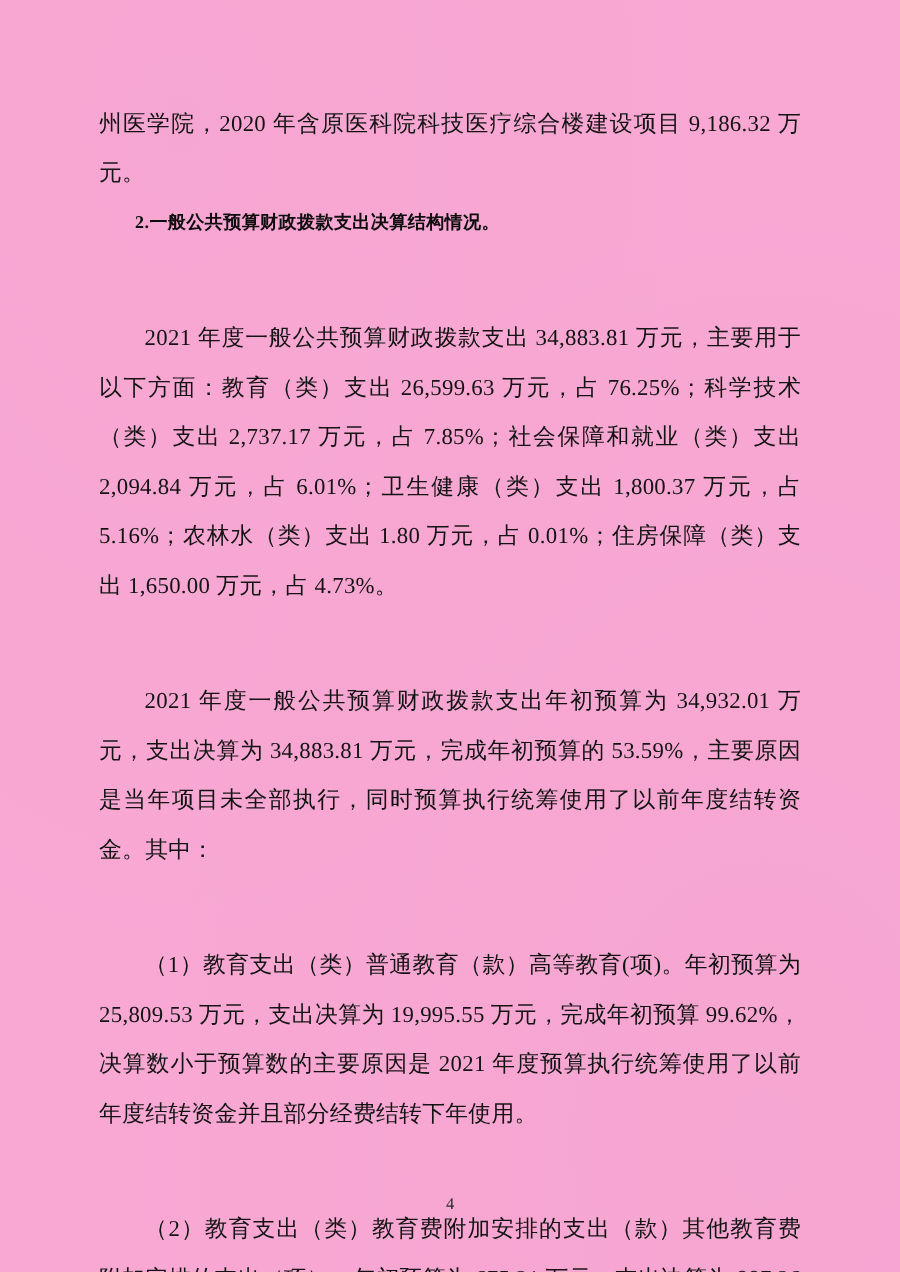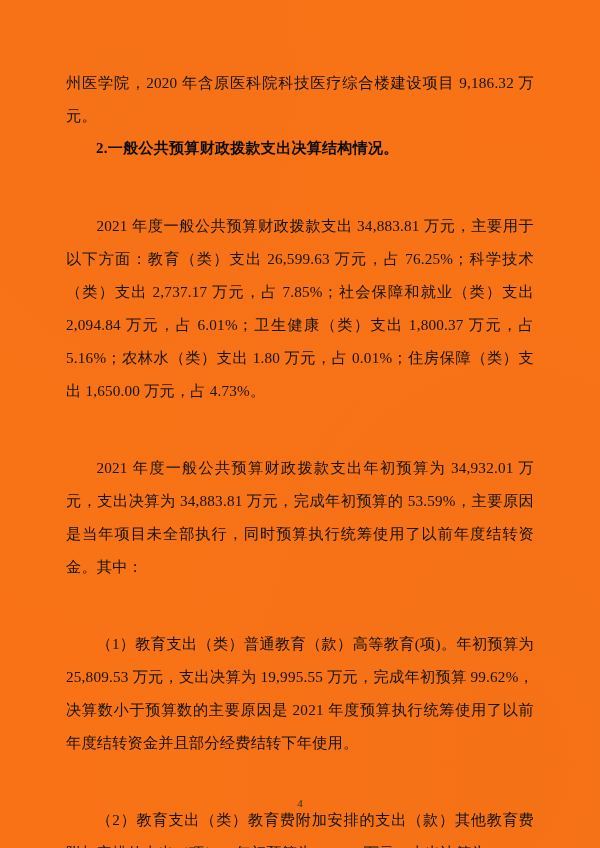--- a/index.html
+++ b/index.html
@@ -14,21 +14,21 @@
     color: #141414;
     position: relative;
     overflow: hidden;
   }
   #page {
     position: absolute;
     left: 0;
     top: 0;
     width: 600px;
     height: 848px;
-    background: #f97316;
+    background: #f9a8d4;
   }
   
   #page::before {
     content: "";
     position: absolute;
     inset: 0;
     background:
       radial-gradient(ellipse at 20% 10%, rgba(0,0,0,0.012), rgba(0,0,0,0) 60%),
       radial-gradient(ellipse at 85% 90%, rgba(0,0,0,0.015), rgba(0,0,0,0) 65%);
     pointer-events: none;
@@ -47,21 +47,21 @@
     text-justify: inter-ideograph;
     letter-spacing: 0.2px;
     color: #131313;
   }
   p.indent {
     text-indent: 2em;
     margin-top: 44px;
   }
   p.heading {
     margin: 0;
-    font-size: 15px;
+    font-size: 12px;
     line-height: 33px;
     font-weight: bold;
     text-indent: 2em;
     letter-spacing: 0.3px;
     color: #0d0d0d;
   }
   #page-number {
     position: absolute;
     left: 0;
     right: 0;

